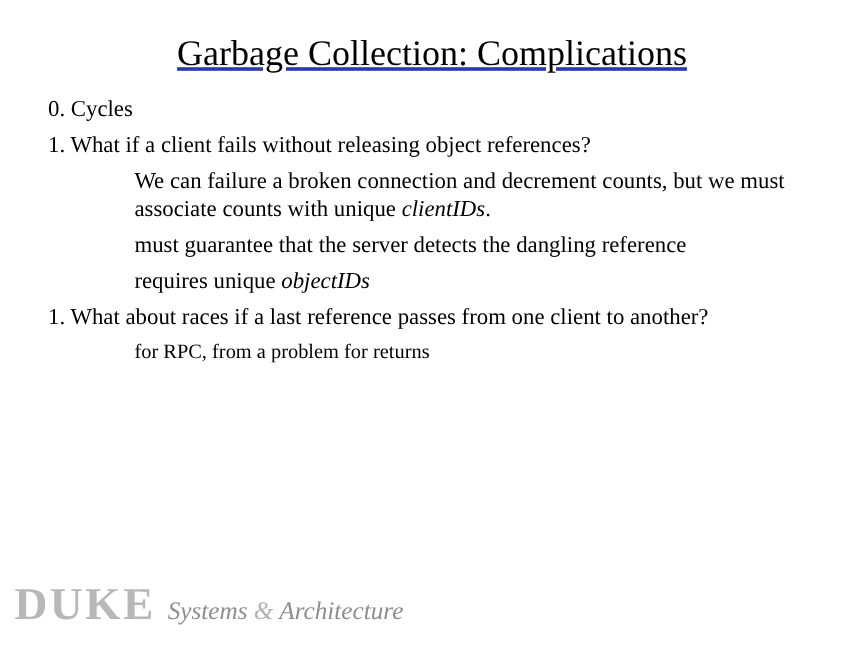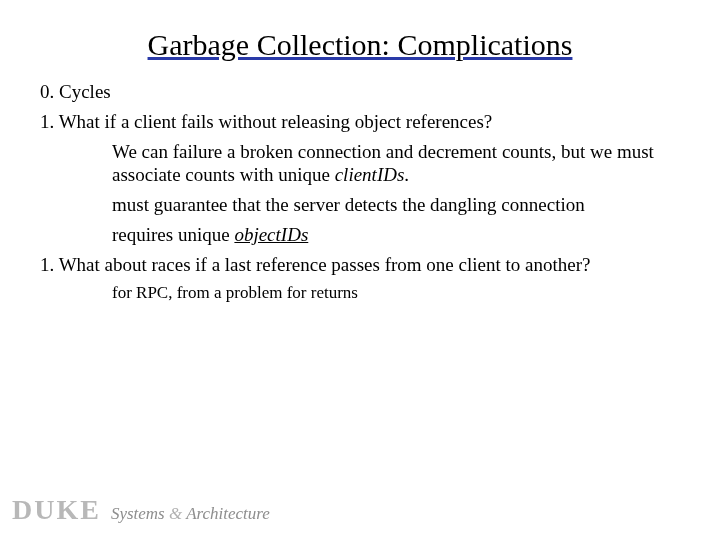--- a/index.html
+++ b/index.html
@@ -46,26 +46,26 @@
     left: 12px;
     bottom: 14px;
     display: flex;
     align-items: baseline;
     gap: 10px;
     font-family: Georgia, "Times New Roman", serif;
     color: #9a9a9a;
   }
   .duke {
     font-weight: bold;
-    font-size: 28px;
+    font-size: 38px;
     letter-spacing: 2px;
     color: #b8b8b8;
   }
   .sysarch {
-    font-size: 17px;
+    font-size: 21px;
     font-style: italic;
     color: #8e8e8e;
   }
   .amp {
     font-style: italic;
     color: #b0b0b0;
   }
 </style>
 </head>
 <body>
@@ -76,23 +76,23 @@
 
   <div class="body">
 
     <div class="item">0. Cycles</div>
 
     <div class="item">1. What if a client fails without releasing object references?</div>
     <div class="sub">
       <span>We can failure a broken connection and decrement counts, but we must associate counts with unique </span><i>clientIDs</i><span>.</span>
     </div>
 
-    <div class="sub">must guarantee that the server detects the dangling connection</div>
+    <div class="sub">must guarantee that the server detects the dangling reference</div>
     <div class="sub">
-      <span>requires unique </span><i style="text-decoration:underline;">objectIDs</i>
+      <span>requires unique </span><i style="">objectIDs</i>
     </div>
 
 
     <div class="item">1. What about races if a last reference passes from one client to another?</div>
     <div class="sub" style="font-size:17px;">for RPC, from a problem for returns</div>
 
   </div>
 
   <div class="footer">
     <span class="duke">DUKE</span>

